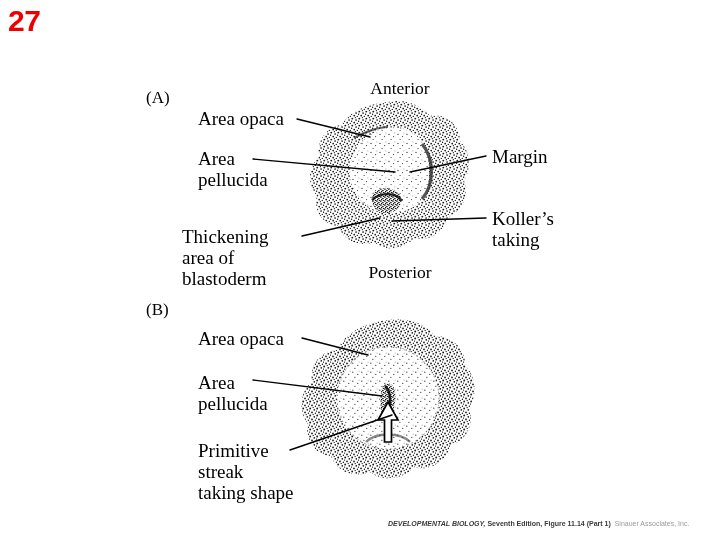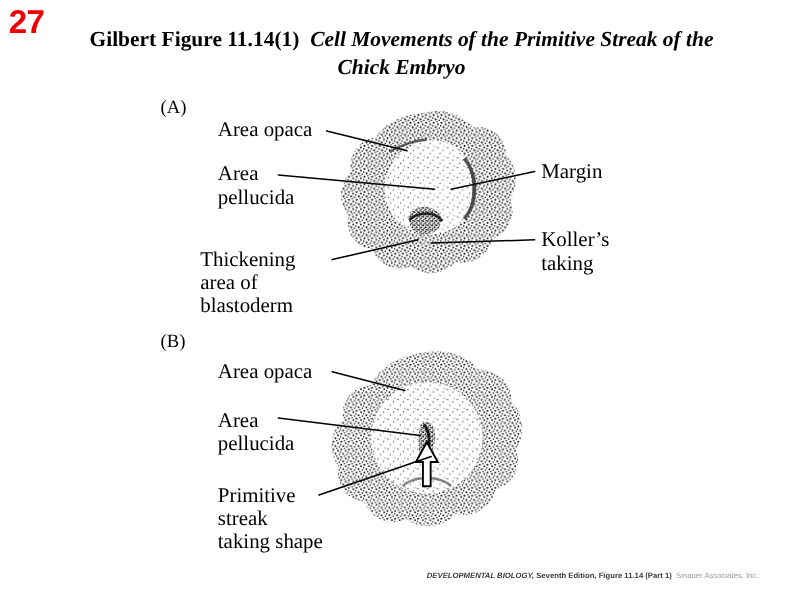--- a/index.html
+++ b/index.html
@@ -114,42 +114,40 @@
     color: #9a9a9a;
   }
 </style>
 </head>
 <body>
 
 <div id="slide">
 
   <div id="slide-number">27</div>
 
-  <div id="title-block">
-    <span class="title-plain">Gilbert Figure 11.14(1)</span><span class="title-plain">&nbsp; </span><span class="title-ital">Cell Movements of the Primitive</span>
-    <span class="title-ital">Streak of the Chick Embryo</span>
-  </div>
 
   <div class="panel-label" style="left:146px; top:88px;">(A)</div>
 
+  <div class="orient-label" style="left:330px; top:78px; width:140px;">Anterior</div>
 
   <div class="fig-label" style="left:198px; top:108px;">Area opaca</div>
 
   <div class="fig-label" style="left:198px; top:148px;">Area
 pellucida</div>
 
   <div class="fig-label" style="left:182px; top:226px;">Thickening
 area of
 blastoderm</div>
 
   <div class="fig-label right" style="left:492px; top:146px;text-align:center;">Margin</div>
 
   <div class="fig-label right" style="left:492px; top:208px;">Koller’s
 taking</div>
 
+  <div class="orient-label" style="left:330px; top:262px; width:140px;">Posterior</div>
 
   <div class="panel-label" style="left:146px; top:300px;">(B)</div>
 
   <div class="fig-label" style="left:198px; top:328px;">Area opaca</div>
 
   <div class="fig-label" style="left:198px; top:372px;">Area
 pellucida</div>
 
   <div class="fig-label" style="left:198px; top:440px;">Primitive
 streak

